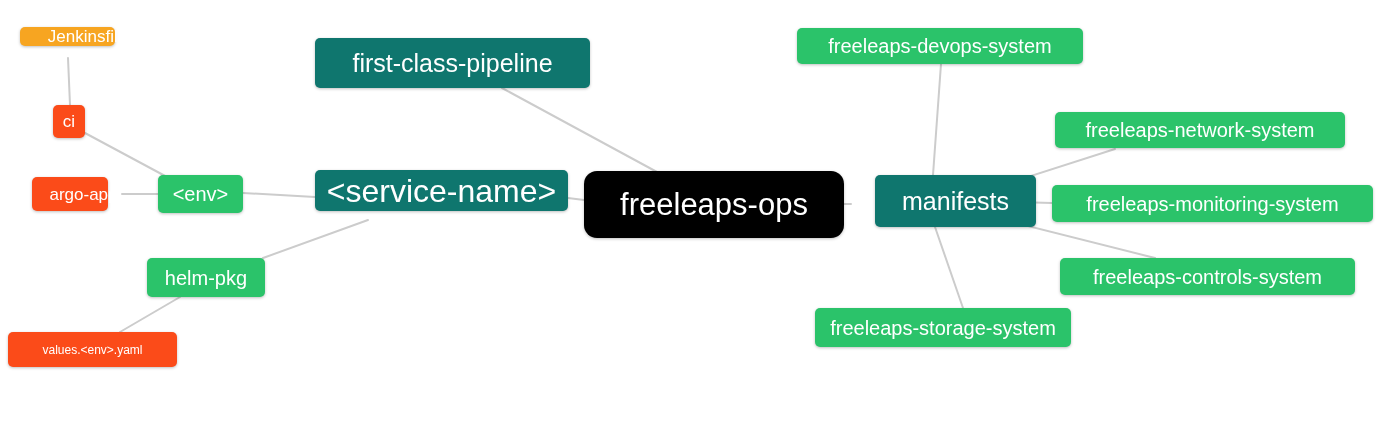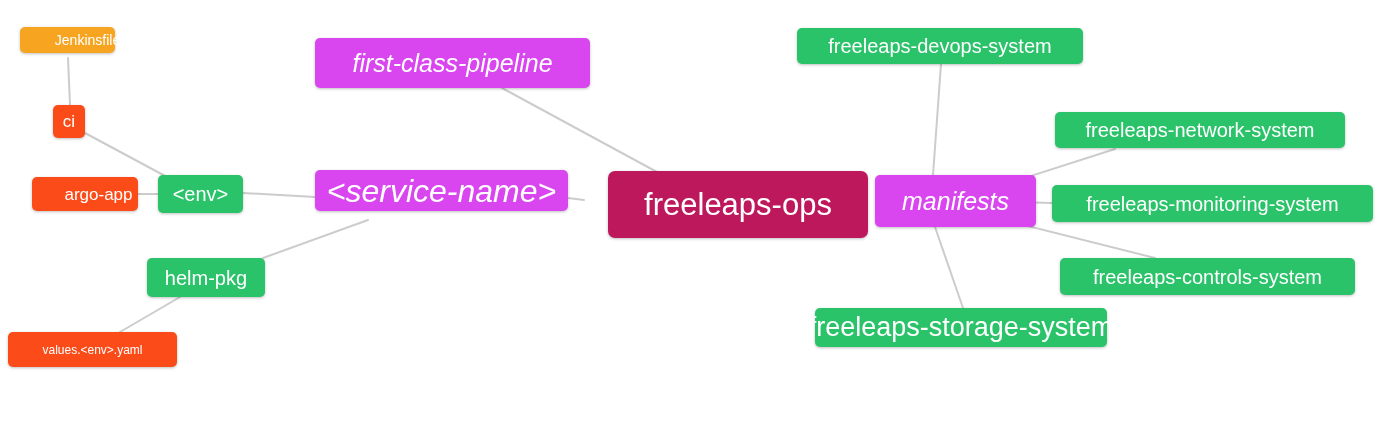--- a/index.html
+++ b/index.html
@@ -31,22 +31,22 @@
     border-radius: 5px;
     box-shadow: 0 1px 3px rgba(0,0,0,0.25);
     white-space: nowrap;
     box-sizing: border-box;
     cursor: pointer;
     line-height: 1;
   }
   .n-orange { background: #f7a521; }
   .n-red    { background: #fb4b19; }
   .n-green  { background: #2bc36a; }
-  .n-blue   { background: #d946ef; font-style: italic; }
-  .n-dark   { background: #be185d; border-radius: 7px; margin-left: 24px; }
+  .n-blue   { background: #0f766e; }
+  .n-dark   { background: #000000; border-radius: 13px; }
 </style>
 </head>
 <body>
 
 <div class="canvas">
 
   <svg class="edges" viewBox="0 0 1390 421" stroke="#cccccc" stroke-width="2" stroke-linecap="round">
     <line x1="68" y1="58" x2="70" y2="105"></line>
     <line x1="85" y1="133" x2="167" y2="177"></line>
     <line x1="122" y1="194" x2="158" y2="194"></line>
@@ -56,25 +56,25 @@
     <line x1="502" y1="88" x2="657" y2="172"></line>
     <line x1="568" y1="198" x2="584" y2="200"></line>
     <line x1="844" y1="204" x2="851" y2="204"></line>
     <line x1="933" y1="175" x2="941" y2="64"></line>
     <line x1="1012" y1="182" x2="1115" y2="149"></line>
     <line x1="1012" y1="202" x2="1052" y2="203"></line>
     <line x1="1012" y1="222" x2="1155" y2="258"></line>
     <line x1="935" y1="227" x2="963" y2="308"></line>
   </svg>
 
-  <div class="node n-orange" style="left:20px; top:27px; width:95px; height:26px; font-size:14px;padding-left:40px;">Jenkinsfile</div>
+  <div class="node n-orange" style="left:20px; top:27px; width:95px; height:19px; font-size:17px;padding-left:40px;">Jenkinsfile</div>
 
   <div class="node n-red" style="left:53px; top:105px; width:32px; height:33px; font-size:17px;">ci</div>
 
-  <div class="node n-red" style="left:32px; top:177px; width:106px; height:34px; font-size:17px;padding-left:27px;">argo-app</div>
+  <div class="node n-red" style="left:32px; top:177px; width:76px; height:34px; font-size:17px;padding-left:27px;">argo-app</div>
 
   <div class="node n-green" style="left:158px; top:175px; width:85px; height:38px; font-size:20px;">&lt;env&gt;</div>
 
   <div class="node n-green" style="left:147px; top:258px; width:118px; height:39px; font-size:20px;">helm-pkg</div>
 
   <div class="node n-red" style="left:8px; top:332px; width:169px; height:35px; font-size:12px;">values.&lt;env&gt;.yaml</div>
 
   <div class="node n-blue" style="left:315px; top:38px; width:275px; height:50px; font-size:25px;">first-class-pipeline</div>
 
   <div class="node n-blue" style="left:315px; top:170px; width:253px; height:41px; font-size:32px;">&lt;service-name&gt;</div>
@@ -84,15 +84,15 @@
   <div class="node n-blue" style="left:851px; top:175px; width:161px; height:52px; font-size:25px;margin-left:24px;">manifests</div>
 
   <div class="node n-green" style="left:797px; top:28px; width:286px; height:36px; font-size:20px;">freeleaps-devops-system</div>
 
   <div class="node n-green" style="left:1055px; top:112px; width:290px; height:36px; font-size:20px;">freeleaps-network-system</div>
 
   <div class="node n-green" style="left:1052px; top:185px; width:321px; height:37px; font-size:20px;">freeleaps-monitoring-system</div>
 
   <div class="node n-green" style="left:1060px; top:258px; width:295px; height:37px; font-size:20px;text-align:center;">freeleaps-controls-system</div>
 
-  <div class="node n-green" style="left:815px; top:308px; width:292px; height:39px; font-size:27px;">freeleaps-storage-system</div>
+  <div class="node n-green" style="left:815px; top:308px; width:256px; height:39px; font-size:20px;">freeleaps-storage-system</div>
 
 </div>
 
 </body></html>

